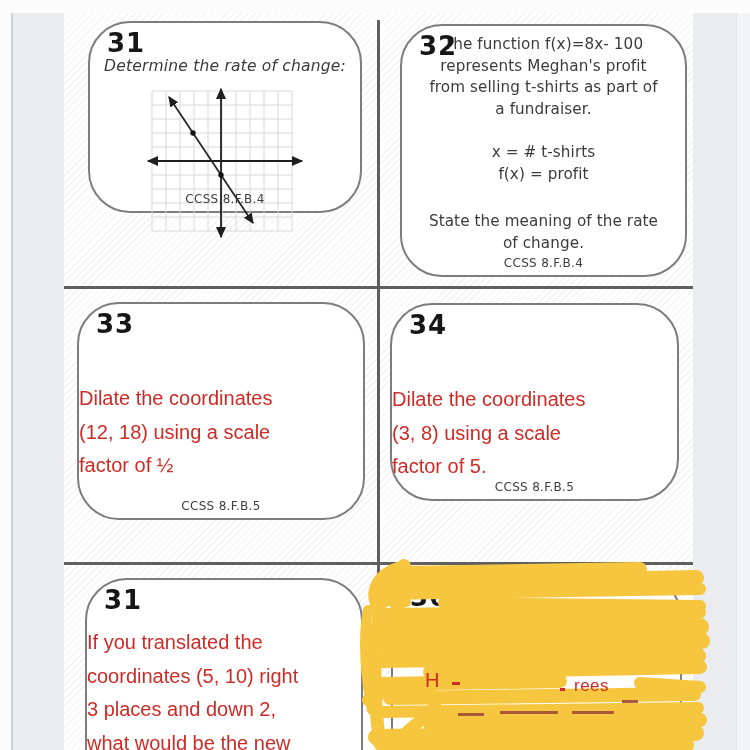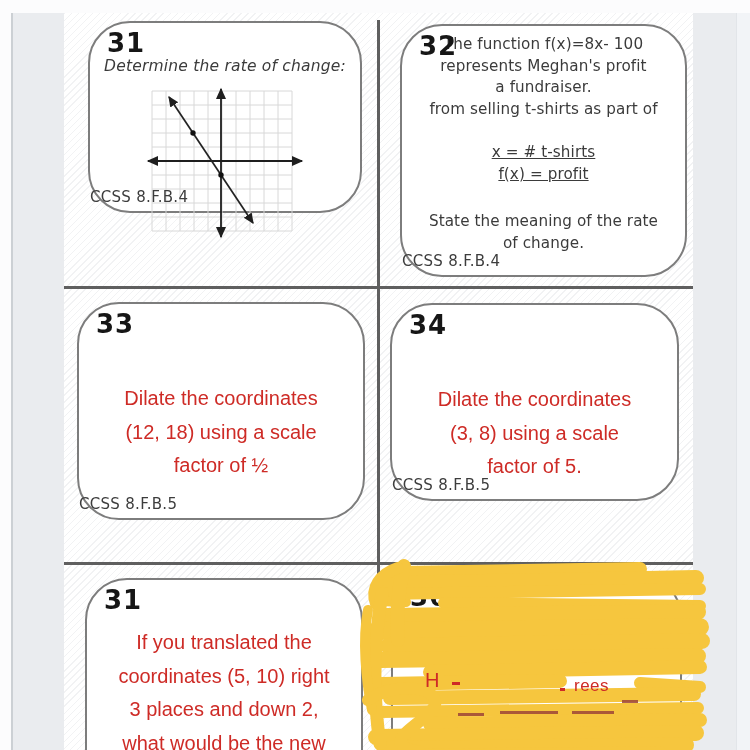--- a/index.html
+++ b/index.html
@@ -21,28 +21,28 @@
   #h-div1{top:286px;} #h-div2{top:562px;}
   .card{position:absolute;background:#fff;border:2px solid var(--border);border-radius:42px;box-sizing:border-box;}
   #card31{left:88px;top:9px;width:274px;height:192px;margin-top:12px;}
   #card32{left:391px;top:24px;width:287px;height:253px;margin-left:9px;}
   #card33{left:77px;top:302px;width:288px;height:218px;}
   #card34{left:390px;top:303px;width:289px;height:198px;}
   #card35{left:85px;top:578px;width:278px;height:235px;}
   #card36{left:391px;top:575px;width:291px;height:235px;}
   .card-num{position:absolute;left:17px;top:5px;font-size:26px;font-weight:800;
     color:#161616;letter-spacing:1px;font-family:"DejaVu Sans",sans-serif;}
-  .ccss{position:absolute;bottom:5px;left:0;width:100%;
-    font-size:15px;color:#3d3d3d;letter-spacing:0.3px;font-family:"DejaVu Sans",sans-serif;}
+  .ccss{position:absolute;bottom:5px;left:0;width:100%;text-align:center;
+    font-size:12px;color:#3d3d3d;letter-spacing:0.3px;font-family:"DejaVu Sans",sans-serif;}
   .prompt{position:absolute;top:34px;left:0;width:100%;text-align:center;
     font-size:15.5px;color:#3b3b3b;letter-spacing:0.2px;font-style:italic;}
   .c32-text{padding-top:8px;text-align:center;font-size:15.2px;line-height:21.5px;
     color:#3b3b3b;letter-spacing:0.1px;}
-  .c32-defs{margin-top:22px;text-decoration:underline;} .c32-question{margin-top:26px;}
-  .red-lines{text-align:center;font-family:"Liberation Sans",sans-serif;
+  .c32-defs{margin-top:22px;} .c32-question{margin-top:26px;}
+  .red-lines{font-family:"Liberation Sans",sans-serif;
     font-size:20px;line-height:33.5px;color:var(--red);}
   #card33 .red-lines,#card34 .red-lines{padding-top:78px;}
   #card35 .red-lines{padding-top:46px;}
   .graph{position:absolute;left:50px;top:58px;}
   .scribble{position:absolute;left:0;top:0;width:750px;height:750px;z-index:5;pointer-events:none;}
   .frag{position:absolute;z-index:6;font-family:"Liberation Sans",sans-serif;color:var(--red);}
   #frag-h{left:425px;top:669px;font-size:20px;}
   #frag-rees{left:574px;top:676px;font-size:17px;letter-spacing:0.5px;}
   .frag-dot{position:absolute;z-index:6;background:var(--red);}
   .frag-dash{position:absolute;z-index:6;background:#9c4437;opacity:0.85;}
@@ -81,22 +81,22 @@
       <circle cx="81" cy="94" r="2.7" fill="#111"></circle>
     </svg>
     <div class="ccss">CCSS 8.F.B.4</div>
   </div>
 
   <div class="card" id="card32">
     <div class="card-num">32</div>
     <div class="c32-text">
       <div>The function f(x)=8x- 100</div>
       <div>represents Meghan's profit</div>
+      <div>from selling t-shirts as part of</div>
       <div>a fundraiser.</div>
-      <div>from selling t-shirts as part of</div>
       <div class="c32-defs">
         <div>x = # t-shirts</div>
         <div>f(x) = profit</div>
       </div>
       <div class="c32-question">
         <div>State the meaning of the rate</div>
         <div>of change.</div>
       </div>
     </div>
     <div class="ccss">CCSS 8.F.B.4</div>

